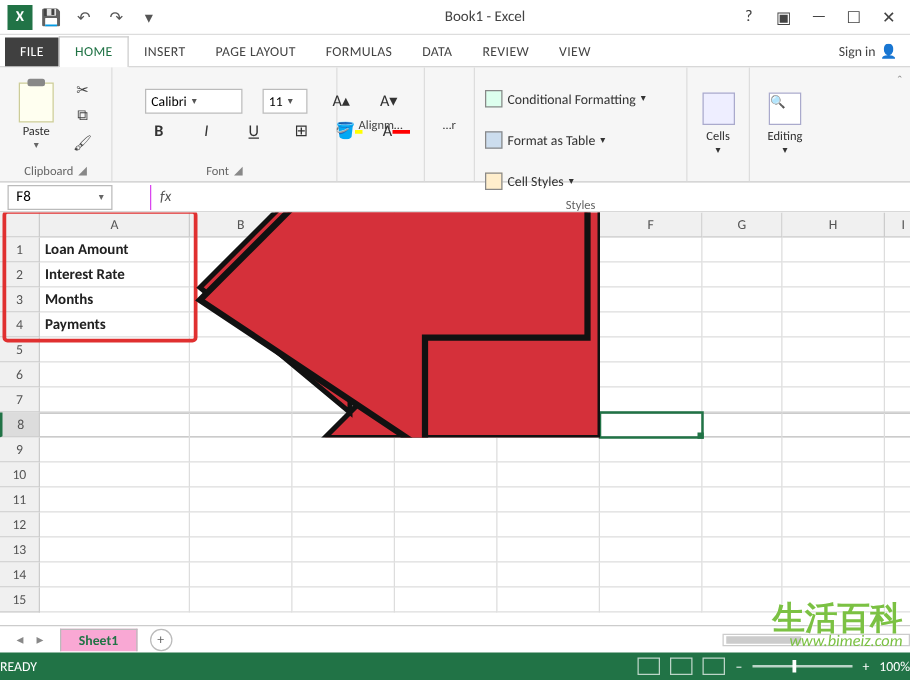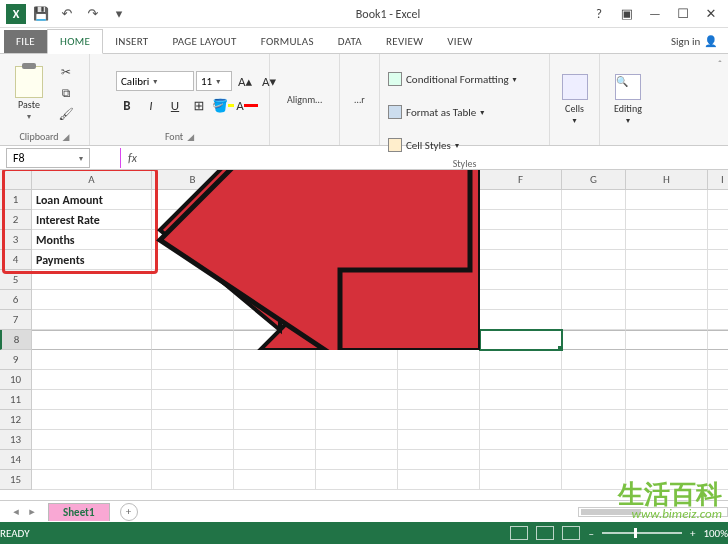--- a/index.html
+++ b/index.html
@@ -10,40 +10,40 @@
   .titlebar .qat { display: flex; align-items: center; gap: 4px; padding-left: 6px; }
   .titlebar .excel-logo { width: 20px; height: 20px; background: #217346; display: flex; align-items: center; justify-content: center; color: #fff; font-weight: bold; font-size: 12px; }
   .titlebar .qat-btn { width: 22px; height: 22px; display: flex; align-items: center; justify-content: center; color: #555; font-size: 13px; }
   .titlebar .title { position: absolute; left: 50%; transform: translateX(-50%); font-size: 12px; color: #444; padding-left: 48px; }
   .titlebar .right { margin-left: auto; display: flex; align-items: center; gap: 2px; padding-right: 4px; }
   .titlebar .win-btn { width: 26px; height: 20px; display: flex; align-items: center; justify-content: center; color: #444; font-size: 13px; }
 
   
   .tabs { height: 26px; background: #fff; display: flex; align-items: flex-end; padding-left: 4px; border-bottom: 1px solid #ccc; }
   .tab { padding: 5px 12px; font-size: 11px; color: #444; text-transform: uppercase; letter-spacing: .3px; }
-  .tab.file { background: #737373; color: #fff; }
+  .tab.file { background: #404040; color: #fff; }
   .tab.active { background: #fff; color: #217346; border: 1px solid #ccc; border-bottom: 1px solid #fff; margin-bottom: -1px; }
   .signin { margin-left: auto; padding: 5px 10px; font-size: 11px; color: #444; display: flex; align-items: center; gap: 4px; }
 
   
   .ribbon { height: 92px; background: #f6f6f6; border-bottom: 1px solid #ccc; display: flex; position: relative; }
   .group { border-right: 1px solid #ddd; padding: 4px 8px 2px; display: flex; flex-direction: column; }
   .group-body { flex: 1; display: flex; align-items: center; gap: 6px; }
   .group-label { font-size: 10px; color: #666; text-align: center; padding-top: 2px; display: flex; justify-content: center; align-items: center; gap: 4px; }
   .group-label .launcher { font-size: 9px; color: #888; }
 
   .paste-big { display: flex; flex-direction: column; align-items: center; width: 42px; }
   .paste-big .ic { width: 28px; height: 32px; border: 1px solid #cc9; background: #fffff0; position: relative; }
   .paste-big .ic::before { content: ""; position: absolute; top: -4px; left: 6px; width: 14px; height: 6px; background: #888; border-radius: 2px; }
   .paste-big .lbl { font-size: 10px; color: #333; }
   .mini-col { display: flex; flex-direction: column; gap: 3px; }
   .mini-btn { width: 20px; height: 18px; display: flex; align-items: center; justify-content: center; font-size: 12px; color: #444; }
 
   .font-ctl { display: flex; flex-direction: column; gap: 4px; }
-  .frow { display: flex; align-items: flex-end; gap: 2px; padding-left: 18px; }
+  .frow { display: flex; align-items: flex-end; gap: 16px; padding-left: 18px; }
   .combo { height: 20px; border: 1px solid #bbb; background: #fff; display: flex; align-items: center; padding: 0 4px; font-size: 11px; }
   .combo .dd { margin-left: 4px; font-size: 8px; color: #555; }
   .ic-btn { width: 22px; height: 20px; display: flex; align-items: center; justify-content: center; font-size: 13px; color: #333; }
   .ic-btn.bold { font-weight: bold; }
   .ic-btn.ital { font-style: italic; }
   .ic-btn.ul { text-decoration: underline; }
   .color-bar { width: 14px; height: 3px; display: block; }
 
   .vert-btn { display: flex; flex-direction: column; align-items: center; width: 48px; font-size: 10px; color: #333; }
   .vert-btn .sq { width: 26px; height: 26px; border: 1px solid #aac; background: #eef; margin-bottom: 2px; }

